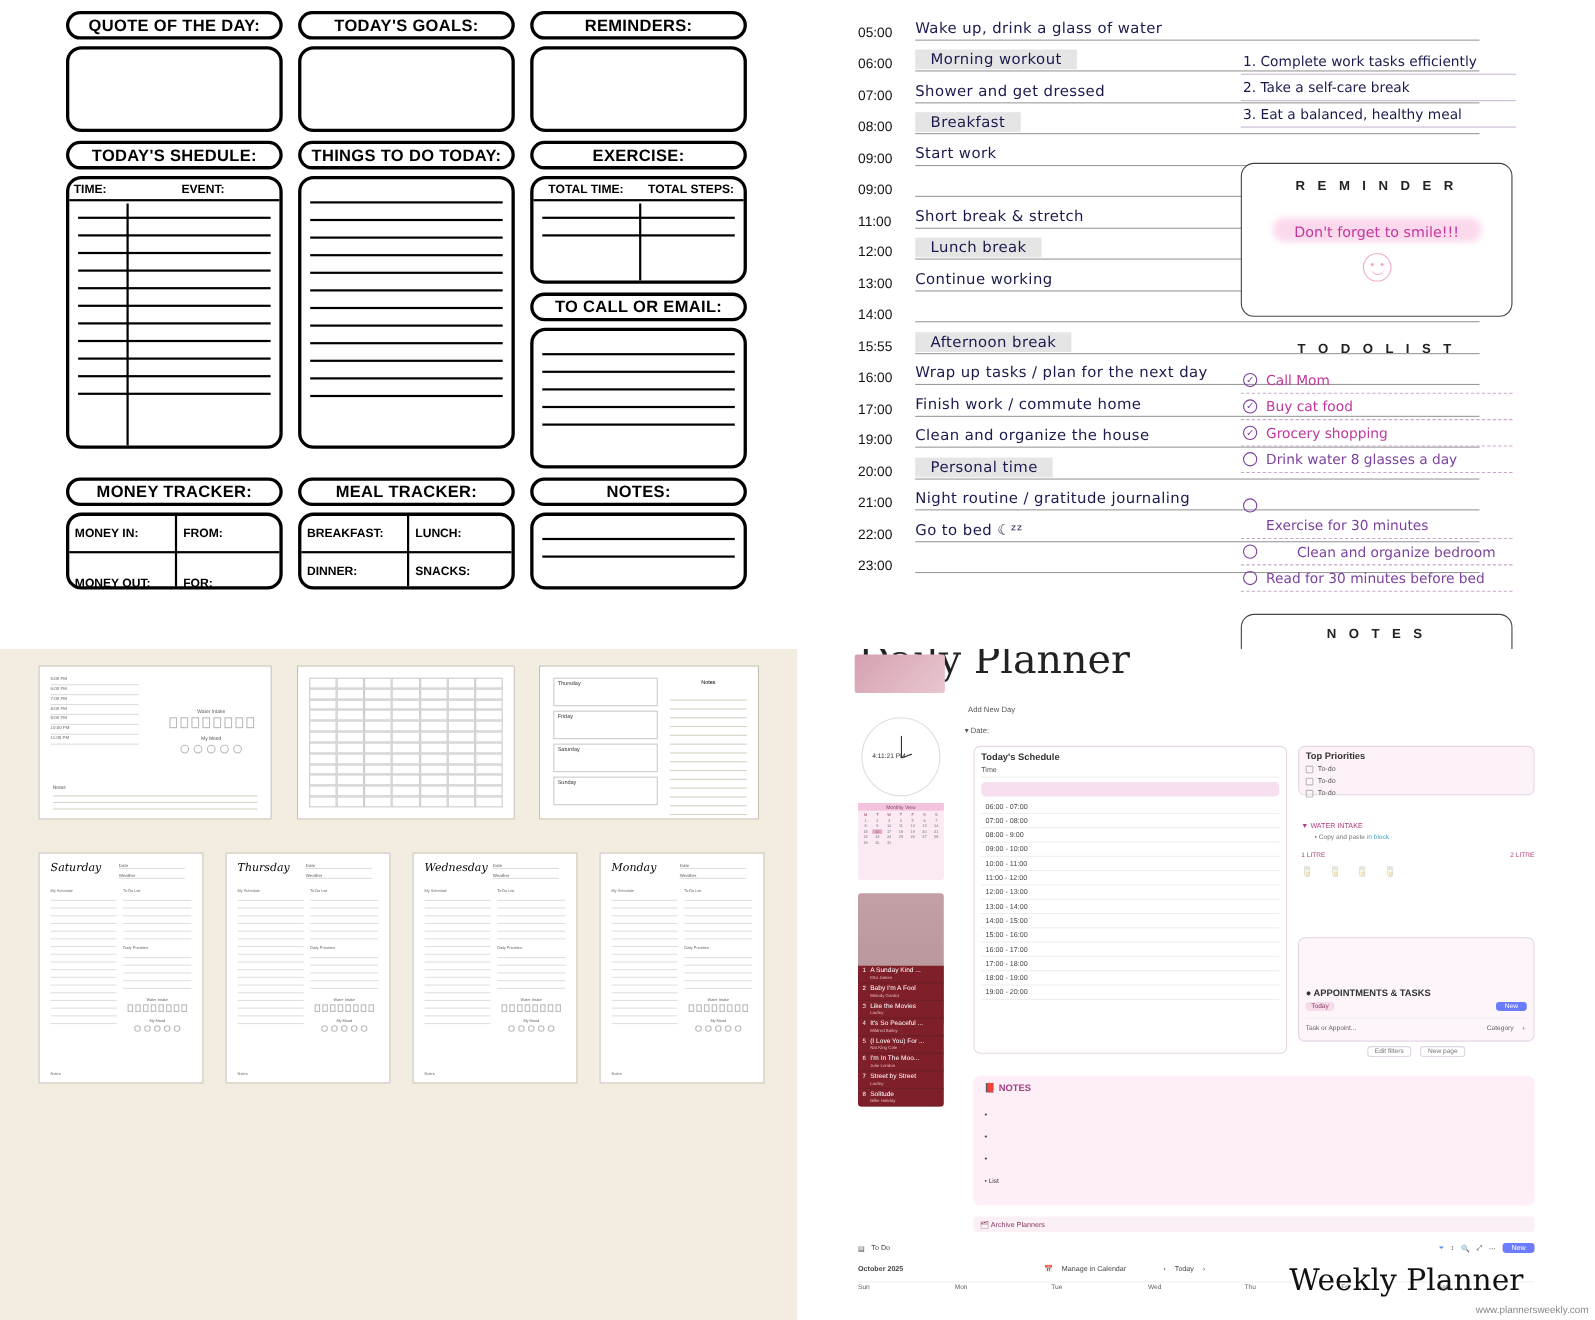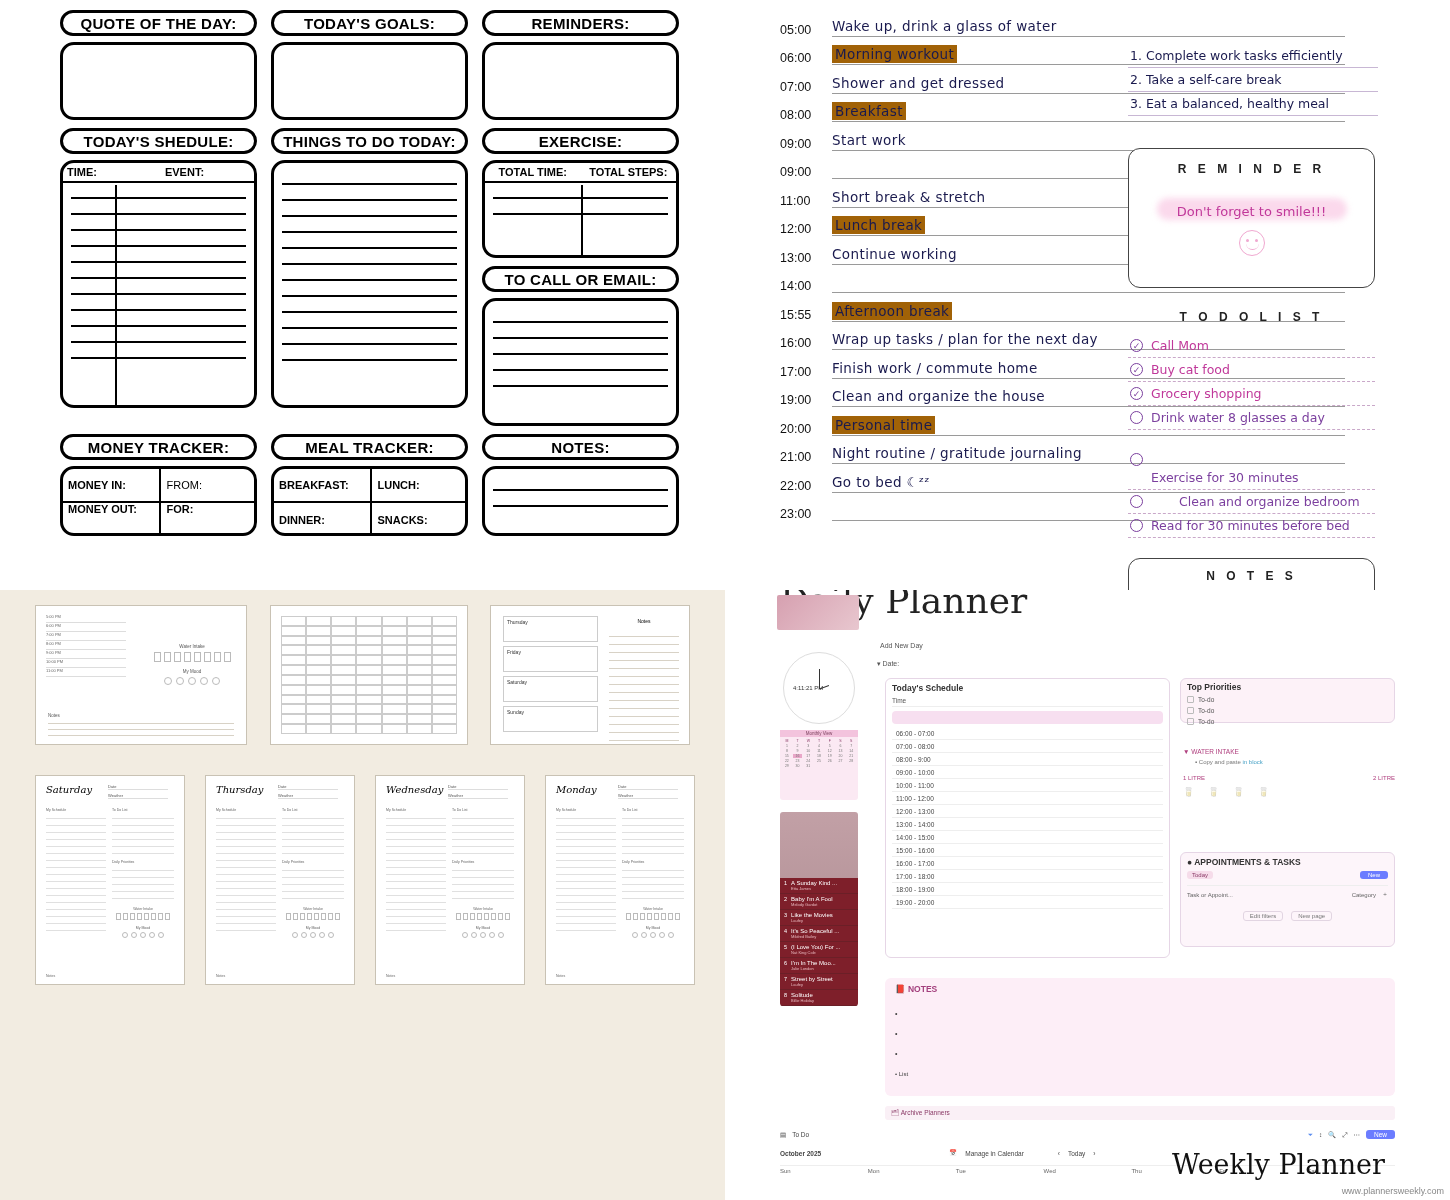--- a/index.html
+++ b/index.html
@@ -30,21 +30,21 @@
   
   #q2 { left:725px; top:0; width:725px; height:590px; background:#fff; }
   #q2 .sched { position:absolute; left:55px; top:8px; width:565px; }
   .srow { display:flex; align-items:flex-end; height:28.5px; }
   .stime { width:52px; font-size:12.5px; color:#111; font-family:"Liberation Sans",sans-serif; }
   .stxt {
     flex:1; border-bottom:1.5px solid #9a9a9a; padding-bottom:2px;
     font-family:"DejaVu Sans", sans-serif; font-size:13.5px; color:#1a1a4e;
     letter-spacing:.4px; position:relative;
   }
-  .stxt .hl { background:#a16207; padding:1px 3px; }
+  .stxt .hl { background:#e5e5e5; padding:1px 14px; }
   .goals { position:absolute; left:400px; top:40px; width:250px; }
   .goal { font-family:"DejaVu Sans",sans-serif; font-size:12.5px; color:#1a1a4e;
           border-bottom:1.2px solid #c8b7d4; padding:4px 2px; }
   .remcard { position:absolute; border:1.5px solid #444; border-radius:12px; background:#fff; }
   .cardtitle { text-align:center; font-size:12px; letter-spacing:4px; font-weight:bold; color:#222; }
   .todoitem { display:flex; align-items:center; gap:8px; border-bottom:1.2px dashed #c9a8c9;
               padding:4px 2px; font-family:"DejaVu Sans",sans-serif; font-size:12.5px; }
   .circ { width:13px; height:13px; border-radius:50%; border:1.5px solid #7b3f9e; flex:none;
           display:flex; align-items:center; justify-content:center; font-size:9px; color:#7b3f9e; }
 
@@ -187,23 +187,23 @@
       <div class="col3">
           <div class="hdrbox">NOTES:</div>
         </div>
     </div>
     <div class="row3" style="margin-top:6px;">
       <div class="col3">
         <div class="panel" style="height:70px; position:relative;">
           <div style="position:absolute; left:50%; top:0; bottom:0; width:2px; background:#000;"></div>
           <div style="display:flex; border-bottom:2px solid #000; height:34px; align-items:center;">
             <span style="width:50%; font-size:11px; font-weight:bold; padding-left:5px;">MONEY IN:</span>
-            <span style="width:50%; font-size:11px; font-weight:normal; padding-left:8px;">FROM:</span>
-          </div>
-          <div style="display:flex; height:34px; align-items:flex-start;">
+            <span style="width:50%; font-size:11px; font-weight:bold; padding-left:8px;">FROM:</span>
+          </div>
+          <div style="display:flex; height:34px; align-items:flex-end;">
             <span style="width:50%; font-size:11px; font-weight:bold; padding-left:5px;">MONEY OUT:</span>
             <span style="width:50%; font-size:11px; font-weight:bold; padding-left:8px;">FOR:</span>
           </div>
         </div>
       </div>
       <div class="col3">
         <div class="panel" style="height:70px; position:relative;">
           <div style="position:absolute; left:50%; top:0; bottom:0; width:2px; background:#000;"></div>
           <div style="display:flex; border-bottom:2px solid #000; height:34px; align-items:center;">
             <span style="width:50%; font-size:11px; font-weight:bold; padding-left:5px;">BREAKFAST:</span>
@@ -936,21 +936,21 @@
     </div>
     <div style="display:flex; gap:14px; margin-top:6px;">
       <span style="color:#7fc7d9; font-size:9px;">🥛</span>
         <span style="color:#7fc7d9; font-size:9px;">🥛</span>
       <span style="color:#7fc7d9; font-size:9px;">🥛</span>
         <span style="color:#7fc7d9; font-size:9px;">🥛</span>
     </div>
   </div>
 
   <div class="nbox" style="position:absolute; left:455px; top:262px; width:215px; height:95px; background:#fdf5fa;">
-    <div style="padding:4px 6px;">
+    <div style="padding:4px 6px;margin-top:40px;">
       <div class="ntitle"><span>●</span> <span>APPOINTMENTS &amp; TASKS</span></div>
       <div style="display:flex; align-items:center; justify-content:space-between; margin-top:4px;">
         <span style="background:#f6dcea; border-radius:3px; padding:1px 5px; font-size:6px; color:#8a3a66;">Today</span>
         <span style="background:#6b7cff; color:#fff; font-size:6px; padding:1px 8px; border-radius:3px;">New</span>
       </div>
       <div style="display:flex; gap:6px; align-items:center; margin-top:6px; font-size:6px; color:#666; border-top:1px solid #eee; padding-top:4px;">
         <span>Task or Appoint...</span>
         <span style="margin-left:auto;">Category</span>
         <span>＋</span>
       </div>

